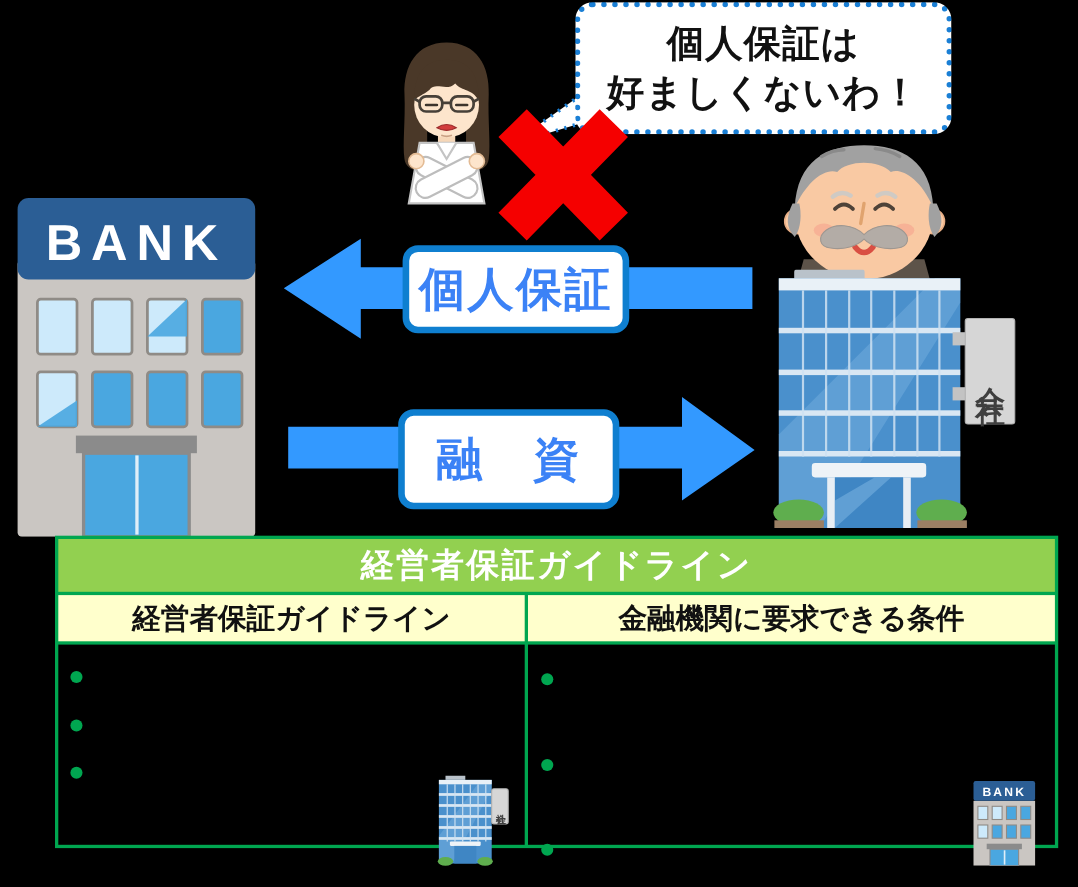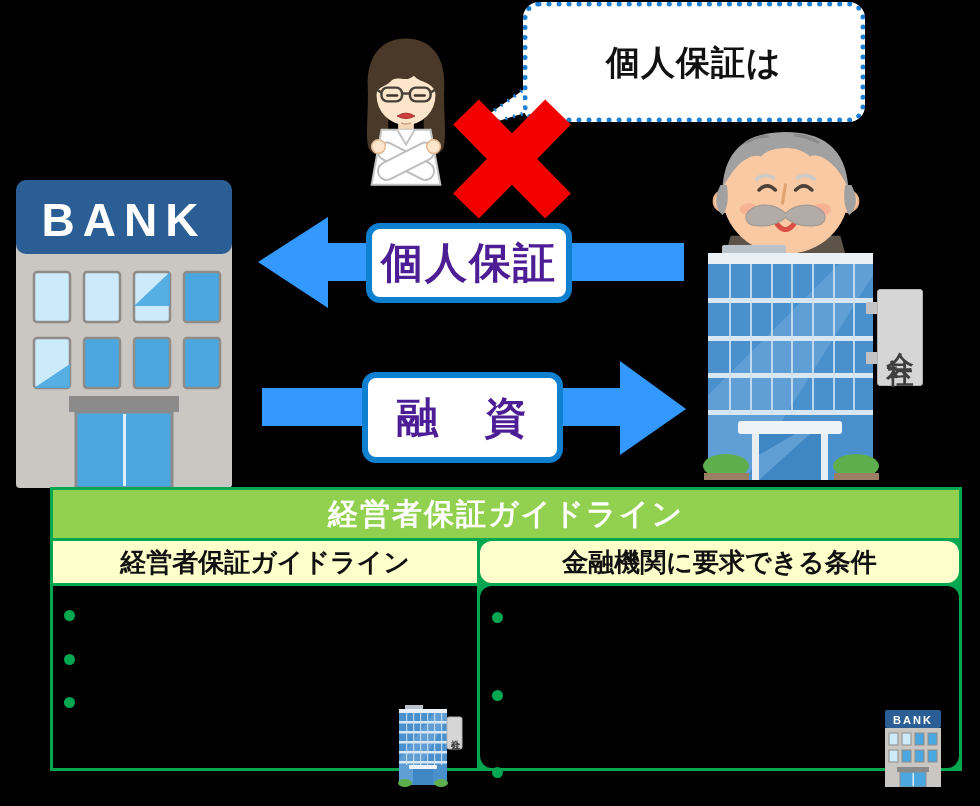--- a/index.html
+++ b/index.html
@@ -8,21 +8,21 @@
   .abs{position:absolute;}
 
   
   .bubble{left:523px;top:2px;width:342px;height:120px;background:#fff;
           border:5px dotted #1A7FD5;border-radius:16px;display:flex;flex-direction:column;
           align-items:center;justify-content:center;box-sizing:border-box;}
   .bubble .line{font-size:34px;font-weight:bold;color:#111;line-height:1.3;letter-spacing:1px;white-space:nowrap;}
 
   
   .arrow-label{background:#fff;border:6px solid #0F7FD0;border-radius:14px;box-sizing:border-box;
-               display:flex;align-items:center;justify-content:center;font-weight:bold;color:#4c1d95;}
+               display:flex;align-items:center;justify-content:center;font-weight:bold;color:#3b82f6;}
   .label-guarantee{left:366px;top:223px;width:206px;height:80px;font-size:42px;letter-spacing:2px;}
   .label-loan{left:362px;top:372px;width:201px;height:91px;font-size:42px;letter-spacing:2px;}
 
   
   .v-sign{background:#d6d6d6;border:1px solid #b3b3b3;border-radius:3px;box-sizing:border-box;
           display:flex;align-items:center;justify-content:center;color:#3f3f3f;font-weight:bold;
           writing-mode:vertical-rl;text-orientation:upright;}
   .company-sign-big{left:877px;top:289px;width:46px;height:97px;font-size:27px;letter-spacing:8px;}
   .sign-tab{background:#c3c3c3;width:12px;height:12px;}
 
@@ -30,21 +30,21 @@
   .gtable{left:8px;top:487px;width:912px;height:284px;background:#00A650;
           padding:3px;box-sizing:border-box;display:flex;flex-direction:column;gap:3px;margin-left:42px;}
   .t-title{height:48px;background:#92D050;display:flex;align-items:center;justify-content:center;
            color:#fff;font-size:30px;font-weight:bold;letter-spacing:2px;}
   .t-heads{height:42px;display:flex;gap:3px;}
   .t-head{background:#FFFFCC;display:flex;align-items:center;justify-content:center;
           color:#111;font-size:26px;font-weight:bold;}
   .t-body{flex:1;display:flex;gap:3px;}
   .t-cell{background:#000;position:relative;}
   .col-l{width:424px;flex:none;}
-  .col-r{flex:1;border-radius:12px;}
+  .col-r{flex:1;}
   .dot{position:absolute;width:11px;height:11px;border-radius:50%;background:#00A650;}
 </style>
 </head>
 <body>
 
 <div class="canvas">
 
   <svg class="abs" style="left:352px;top:30px;" width="108" height="182" viewBox="0 0 110 180">
     <path d="M55,6 C27,6 15,28 16,54 C17,78 14,100 16,114 C17,124 30,128 37,121 L37,66 L73,66 L73,121 C80,128 93,124 94,114 C96,100 93,78 94,54 C95,28 83,6 55,6 Z" fill="#4a3828"></path>
     <rect x="47" y="88" width="16" height="16" fill="#f6d7b8"></rect>
@@ -69,20 +69,21 @@
     <circle cx="27" cy="116" r="7" fill="#fde5cc" stroke="#e3bb94" stroke-width="1.5"></circle>
     <circle cx="83" cy="116" r="7" fill="#fde5cc" stroke="#e3bb94" stroke-width="1.5"></circle>
   </svg>
 
   <svg class="abs" style="left:462px;top:80px;" width="75" height="55" viewBox="0 0 75 55">
     <polygon points="71,3 73,30 3,51" fill="#ffffff" stroke="#1A7FD5" stroke-width="3.5" stroke-dasharray="2 6" stroke-linejoin="round"></polygon>
   </svg>
 
   <div class="abs bubble">
     <div class="line">個人保証は</div>
+    <div class="line">好ましくないわ！</div>
   </div>
 
   <svg class="abs" style="left:452px;top:98px;" width="120" height="122" viewBox="0 0 120 122">
     <path d="M14 14 L106 108 M106 14 L14 108" stroke="#F50000" stroke-width="36" stroke-linecap="butt"></path>
   </svg>
 
   <svg class="abs" style="left:14px;top:178px;" width="220" height="310" viewBox="0 0 220 310">
     <rect x="2" y="58" width="216" height="252" rx="4" fill="#cac6c2"></rect>
     <rect x="2" y="2" width="216" height="74" rx="10" fill="#2B5E95"></rect>
     <text x="110" y="58" font-size="46" font-weight="bold" fill="#ffffff" text-anchor="middle" letter-spacing="8" font-family="Liberation Sans, DejaVu Sans, sans-serif">BANK</text>

